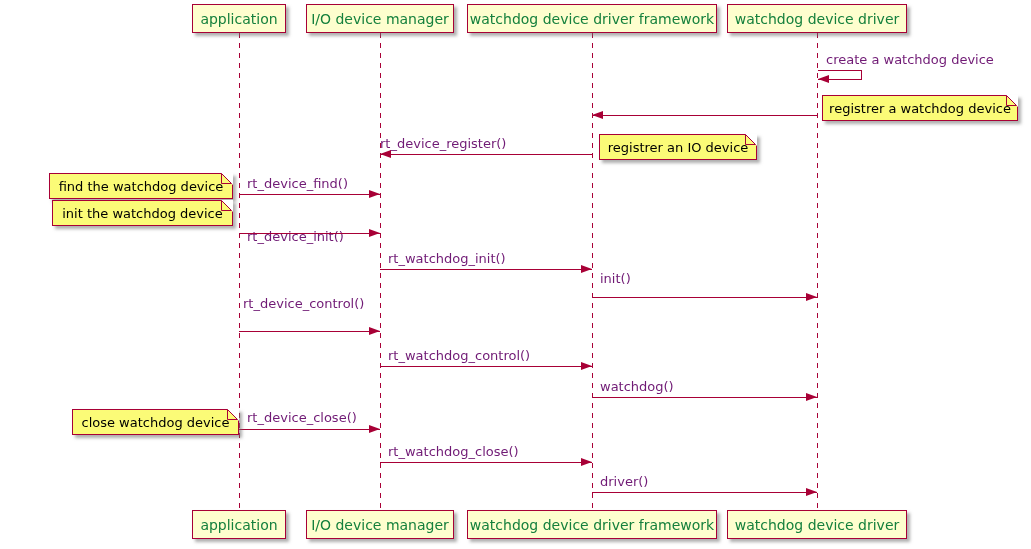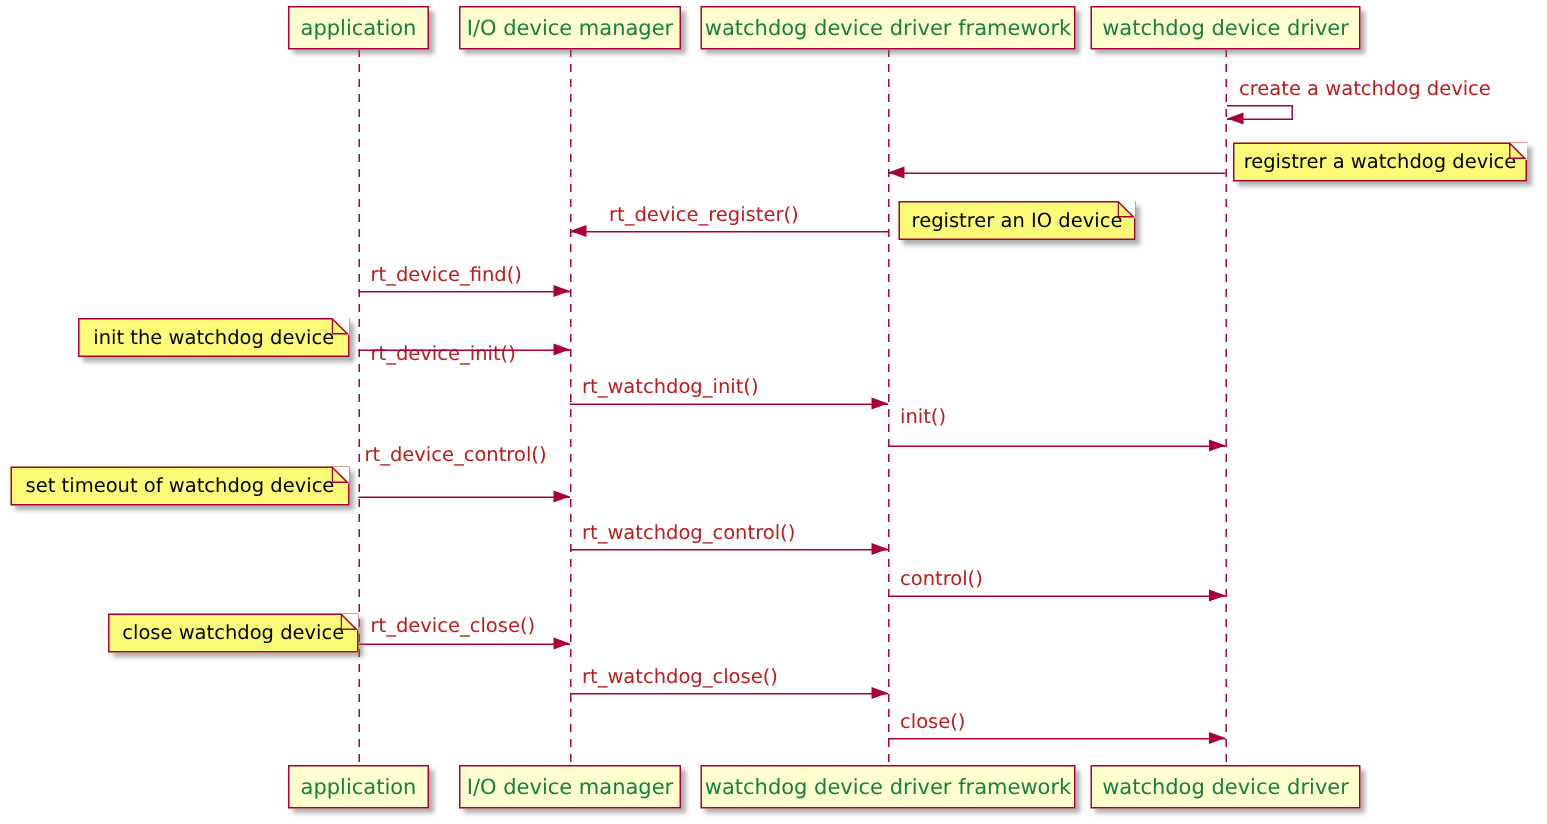--- a/index.html
+++ b/index.html
@@ -20,21 +20,21 @@
     height:27px;
     background:#FEFECE;
     border:1px solid #A80036;
     box-shadow:3px 3px 3px rgba(110,110,110,.55);
     display:flex; align-items:center; justify-content:center;
     font-size:14px; color:#15803d;
     white-space:nowrap;
   }
   .msg-label {
     position:absolute;
-    font-size:13px; color:#b91c1c;
+    font-size:13px; color:#701a75;
     white-space:nowrap;
   }
   .msg-line {
     position:absolute;
     height:1px; background:#A80036;
   }
   .msg-vline {
     position:absolute;
     width:1px; background:#A80036;
   }
@@ -102,21 +102,21 @@
 
   <div class="msg-label" style="left:826px;top:52px">create a watchdog device</div>
   <div class="msg-line" style="left:818px;top:70px;width:44px"></div>
   <div class="msg-vline" style="left:861px;top:70px;height:10px"></div>
   <div class="msg-line" style="left:818px;top:79px;width:44px"></div>
   <div class="ah-left" style="left:818px;top:75px"></div>
 
   <div class="msg-line" style="left:592px;top:115px;width:225px"></div>
   <div class="ah-left" style="left:592px;top:111px"></div>
 
-  <div class="msg-label" style="left:406px;top:136px">rt_device_register()</div>
+  <div class="msg-label" style="left:380px;top:136px">rt_device_register()</div>
   <div class="msg-line" style="left:380px;top:154px;width:212px"></div>
   <div class="ah-left" style="left:380px;top:150px"></div>
 
   <div class="msg-label" style="left:247px;top:176px">rt_device_find()</div>
   <div class="msg-line" style="left:239px;top:194px;width:141px"></div>
   <div class="ah-right" style="left:369px;top:190px"></div>
 
   <div class="msg-label" style="left:247px;top:229px">rt_device_init()</div>
   <div class="msg-line" style="left:239px;top:233px;width:141px"></div>
   <div class="ah-right" style="left:369px;top:229px"></div>
@@ -130,59 +130,59 @@
   <div class="ah-right" style="left:806px;top:293px"></div>
 
   <div class="msg-label" style="left:243px;top:296px">rt_device_control()</div>
   <div class="msg-line" style="left:239px;top:331px;width:141px"></div>
   <div class="ah-right" style="left:369px;top:327px"></div>
 
   <div class="msg-label" style="left:388px;top:348px">rt_watchdog_control()</div>
   <div class="msg-line" style="left:380px;top:366px;width:212px"></div>
   <div class="ah-right" style="left:581px;top:362px"></div>
 
-  <div class="msg-label" style="left:600px;top:379px">control()</div>
+  <div class="msg-label" style="left:600px;top:379px">watchdog()</div>
   <div class="msg-line" style="left:592px;top:397px;width:225px"></div>
   <div class="ah-right" style="left:806px;top:393px"></div>
 
   <div class="msg-label" style="left:247px;top:410px">rt_device_close()</div>
   <div class="msg-line" style="left:239px;top:429px;width:141px"></div>
   <div class="ah-right" style="left:369px;top:425px"></div>
 
   <div class="msg-label" style="left:388px;top:444px">rt_watchdog_close()</div>
   <div class="msg-line" style="left:380px;top:462px;width:212px"></div>
   <div class="ah-right" style="left:581px;top:458px"></div>
 
-  <div class="msg-label" style="left:600px;top:474px">close()</div>
+  <div class="msg-label" style="left:600px;top:474px">driver()</div>
   <div class="msg-line" style="left:592px;top:492px;width:225px"></div>
   <div class="ah-right" style="left:806px;top:488px"></div>
 
   <div class="note" style="left:599px;top:134px;width:156px">
     <span>registrer an IO device</span>
     <svg class="note-fold" width="12" height="12">
         <path d="M0 0 L12 0 L12 12 Z" fill="#ffffff"></path>
         <path d="M0.5 0.5 L10.5 10.5 L0.5 10.5 Z" fill="#FBFB77" stroke="#A80036" stroke-width="1"></path>
       </svg>
   </div>
   <div class="note" style="left:822px;top:95px;width:194px">
     <span>registrer a watchdog device</span>
     <svg class="note-fold" width="12" height="12">
         <path d="M0 0 L12 0 L12 12 Z" fill="#ffffff"></path>
         <path d="M0.5 0.5 L10.5 10.5 L0.5 10.5 Z" fill="#FBFB77" stroke="#A80036" stroke-width="1"></path>
       </svg>
   </div>
-  <div class="note" style="left:52px;top:212px;width:179px">
-    <span>init the watchdog device</span>
+  <div class="note" style="left:49px;top:173px;width:182px">
+    <span>find the watchdog device</span>
     <svg class="note-fold" width="12" height="12">
         <path d="M0 0 L12 0 L12 12 Z" fill="#ffffff"></path>
         <path d="M0.5 0.5 L10.5 10.5 L0.5 10.5 Z" fill="#FBFB77" stroke="#A80036" stroke-width="1"></path>
       </svg>
   </div>
-  <div class="note" style="left:7px;top:311px;width:224px">
-    <span>set timeout of watchdog device</span>
+  <div class="note" style="left:52px;top:200px;width:179px">
+    <span>init the watchdog device</span>
     <svg class="note-fold" width="12" height="12">
         <path d="M0 0 L12 0 L12 12 Z" fill="#ffffff"></path>
         <path d="M0.5 0.5 L10.5 10.5 L0.5 10.5 Z" fill="#FBFB77" stroke="#A80036" stroke-width="1"></path>
       </svg>
   </div>
   <div class="note" style="left:72px;top:409px;width:165px">
     <span>close watchdog device</span>
     <svg class="note-fold" width="12" height="12">
         <path d="M0 0 L12 0 L12 12 Z" fill="#ffffff"></path>
         <path d="M0.5 0.5 L10.5 10.5 L0.5 10.5 Z" fill="#FBFB77" stroke="#A80036" stroke-width="1"></path>

